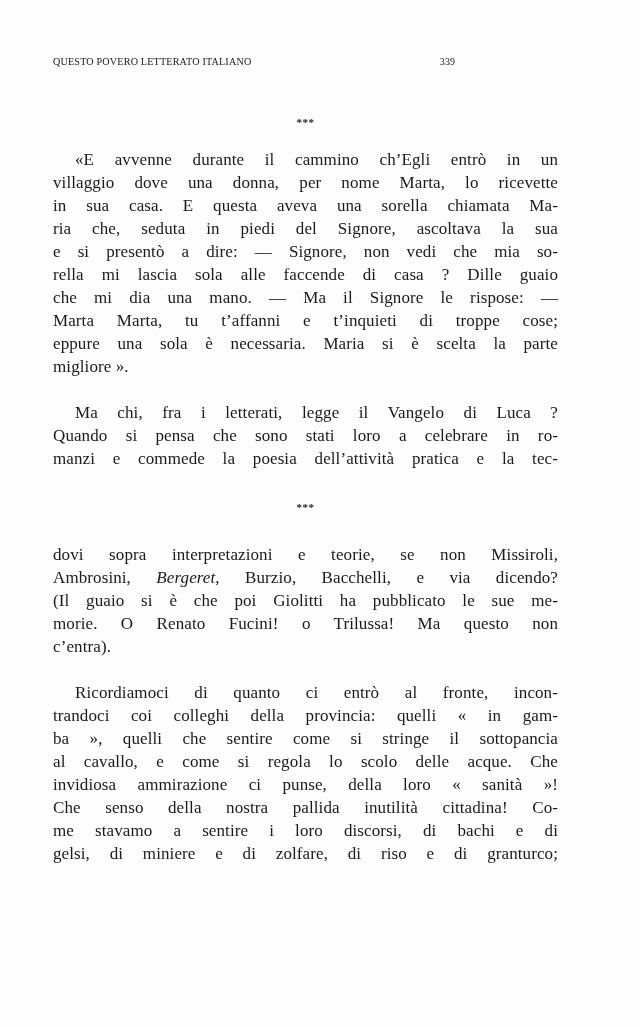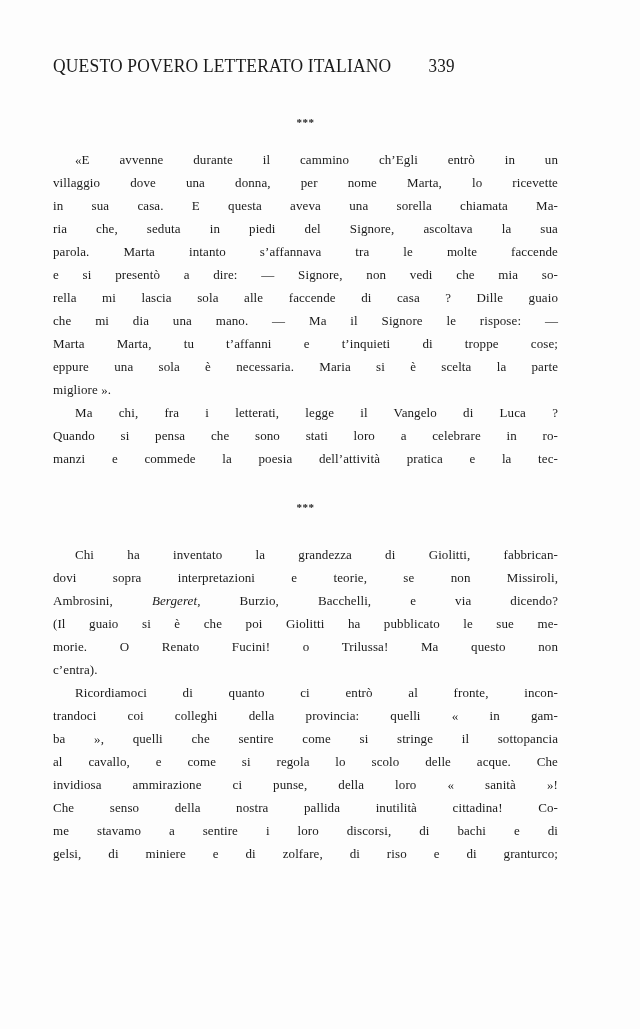--- a/index.html
+++ b/index.html
@@ -4,28 +4,28 @@
 <style>
   html, body { margin: 0; padding: 0; }
   body {
     width: 640px; height: 1029px; background: #fdfdfd; overflow: hidden;
     font-family: "Liberation Serif", "DejaVu Serif", serif; color: #1a1a1a;
     position: relative;
   }
   .page { position: absolute; left: 53px; top: 0; width: 505px; }
   .running-head {
     position: absolute; top: 55px; left: 0; width: 505px; height: 20px;
-    font-size: 19px; letter-spacing: 0.2px;
+    font-size: 11px; letter-spacing: 0.2px;
   }
   .running-head .title { position: absolute; left: 0; top: 0; transform: scaleX(0.92); transform-origin: left; }
   .running-head .pnum { position: absolute; right: 102px; top: 0; transform: scaleX(0.9); }
   .ornament { position: absolute; left: 0; width: 505px; text-align: center; font-size: 11px; font-weight: bold; letter-spacing: 0.5px; }
   .block { position: absolute; left: 0; width: 505px; }
   .line {
-    display: block; height: 23px; line-height: 23px; font-size: 13px;
+    display: block; height: 23px; line-height: 23px; font-size: 17px;
     white-space: nowrap; text-align: justify; text-align-last: justify;
     letter-spacing: 0.1px;
   }
   .line.last { text-align-last: left; }
   .line.indent { padding-left: 22px; }
   .line i { font-style: italic; }
 </style>
 </head>
 <body>
 
@@ -36,39 +36,37 @@
     <span class="pnum">339</span>
   </div>
 
   <div class="ornament" style="top:116px">***</div>
 
   <div class="block" style="top:148px">
     <span class="line indent">«E avvenne durante il cammino ch’Egli entrò in un</span>
     <span class="line">villaggio dove una donna, per nome Marta, lo ricevette</span>
     <span class="line">in sua casa. E questa aveva una sorella chiamata Ma-</span>
     <span class="line">ria che, seduta in piedi del Signore, ascoltava la sua</span>
-    <span class="line">parola. Marta intanto s’affannava tra le molte faccende</span>
     <span class="line">e si presentò a dire: — Signore, non vedi che mia so-</span>
     <span class="line">rella mi lascia sola alle faccende di casa ? Dille guaio</span>
     <span class="line">che mi dia una mano. — Ma il Signore le rispose: —</span>
     <span class="line">Marta Marta, tu t’affanni e t’inquieti di troppe cose;</span>
     <span class="line">eppure una sola è necessaria. Maria si è scelta la parte</span>
     <span class="line last">migliore ».</span>
   </div>
 
   <div class="block" style="top:401px">
     <span class="line indent">Ma chi, fra i letterati, legge il Vangelo di Luca ?</span>
     <span class="line">Quando si pensa che sono stati loro a celebrare in ro-</span>
     <span class="line">manzi e commede la poesia dell’attività pratica e la tec-</span>
   </div>
 
   <div class="ornament" style="top:501px">***</div>
 
   <div class="block" style="top:543px">
-    <span class="line indent">Chi ha inventato la grandezza di Giolitti, fabbrican-</span>
     <span class="line">dovi sopra interpretazioni  e teorie, se non  Missiroli,</span>
     <span class="line"><span>Ambrosini, </span><i>Bergeret</i><span>, Burzio, Bacchelli, e via dicendo?</span></span>
     <span class="line">(Il guaio si è che poi Giolitti ha pubblicato le sue me-</span>
     <span class="line">morie. O Renato Fucini! o Trilussa! Ma questo non</span>
     <span class="line last">c’entra).</span>
   </div>
 
   <div class="block" style="top:681px">
     <span class="line indent">Ricordiamoci di quanto ci entrò al fronte, incon-</span>
     <span class="line">trandoci coi colleghi della provincia: quelli « in gam-</span>

